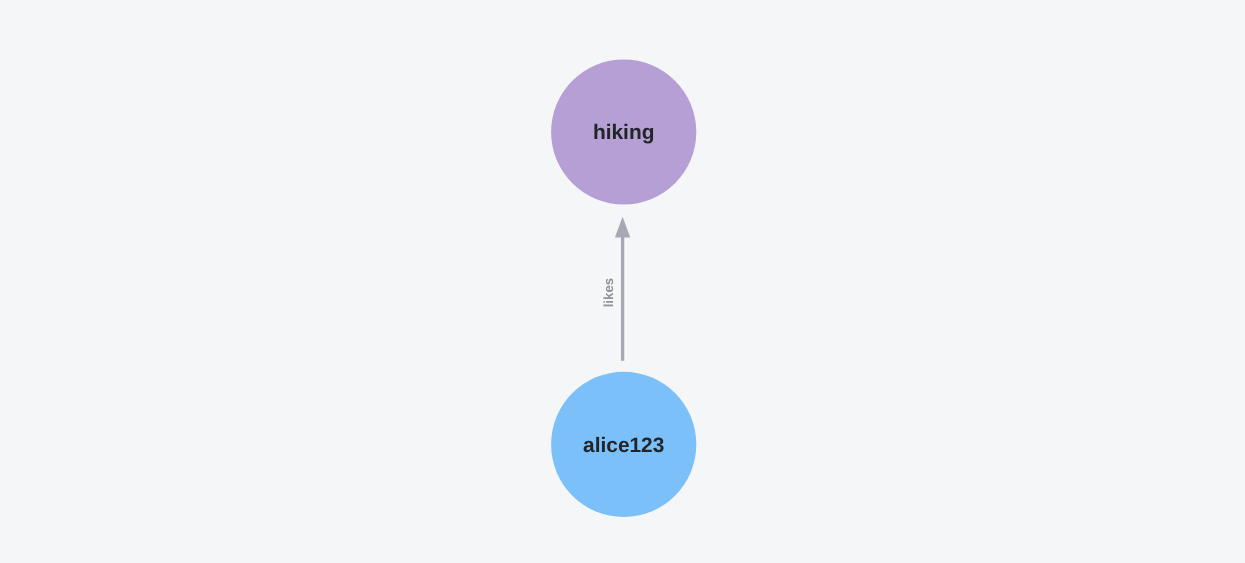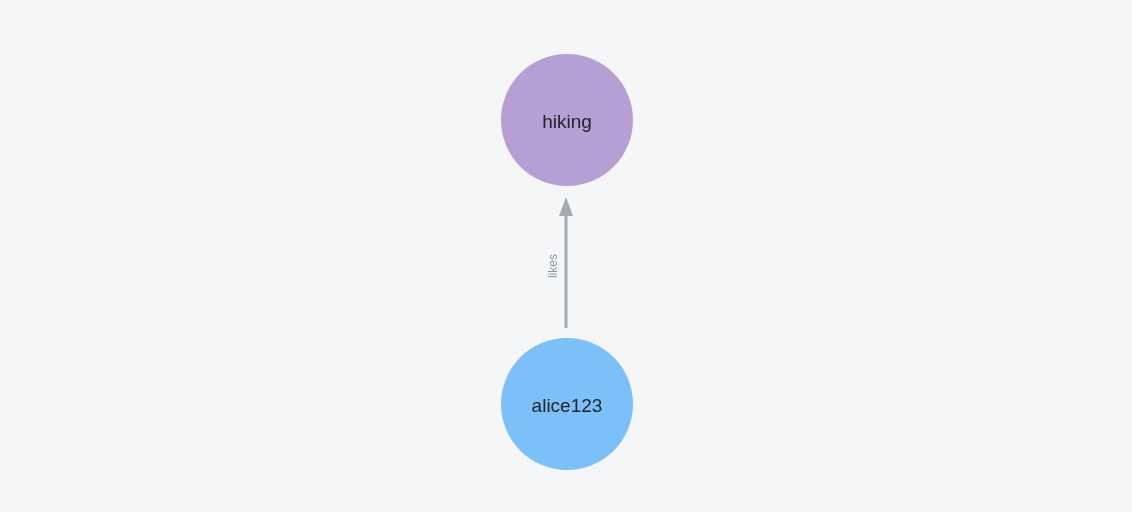--- a/index.html
+++ b/index.html
@@ -7,20 +7,21 @@
     padding: 0;
     width: 1132px;
     height: 512px;
     overflow: hidden;
     font-family: "Liberation Sans", sans-serif;
   }
   .graph-wrap {
     position: relative;
     width: 1132px;
     height: 479px;
+    font-weight: bold;
   }
   svg {
     display: block;
   }
   .node-label {
     font-family: "Liberation Sans", sans-serif;
     font-size: 19px;
   }
   .edge-label {
     font-family: "Liberation Sans", sans-serif;

